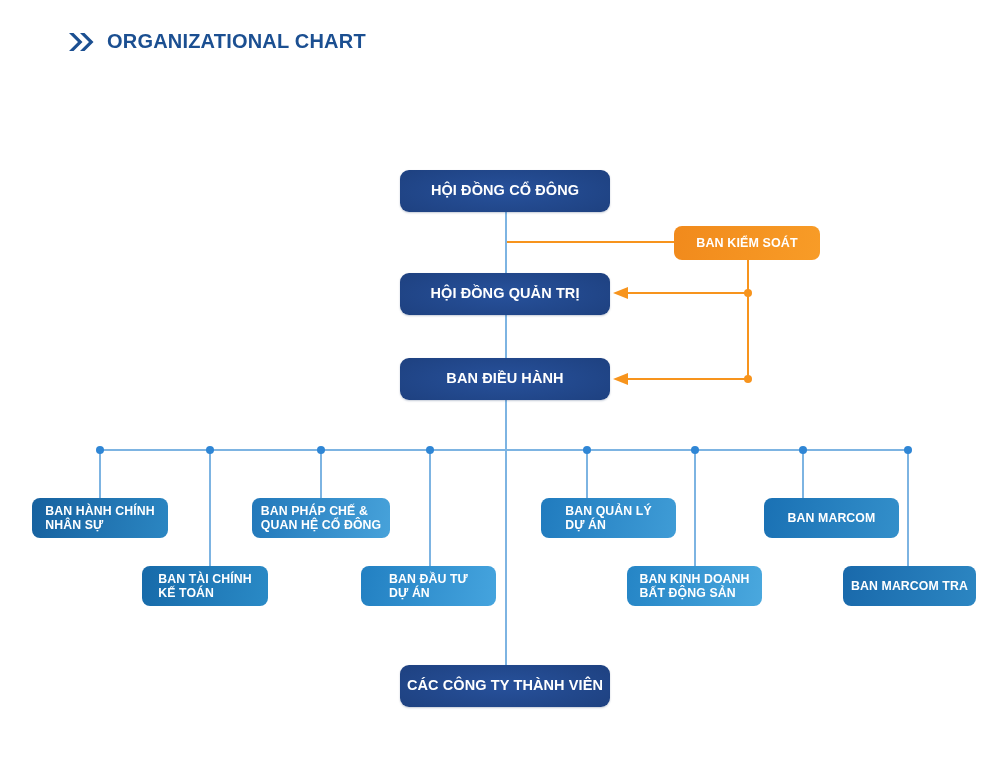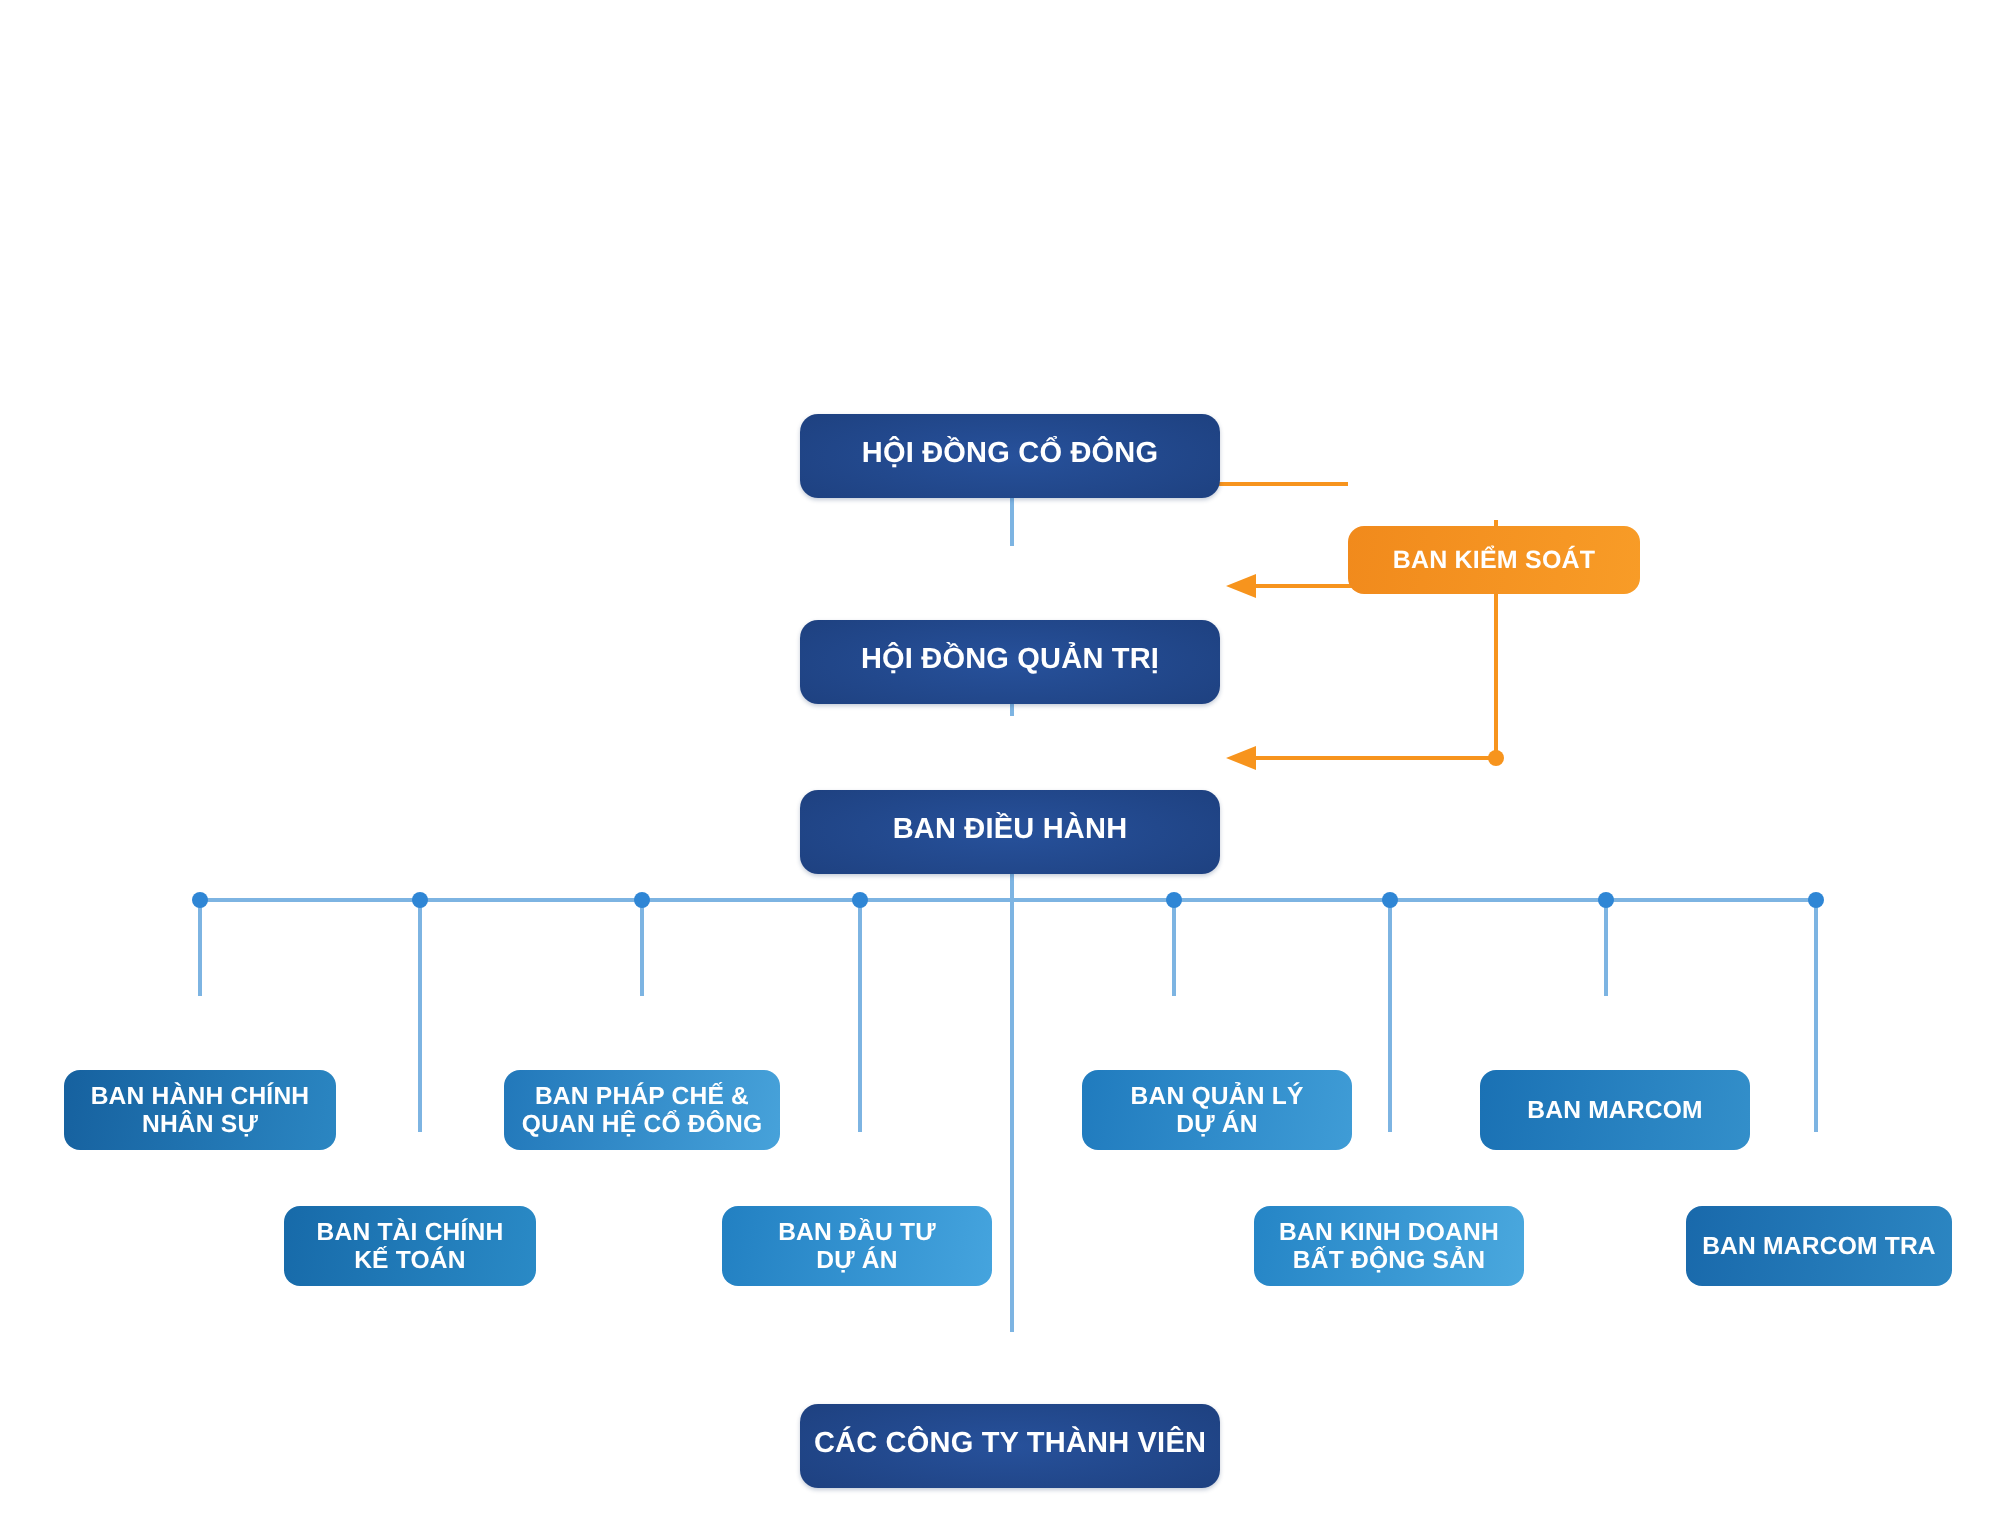--- a/index.html
+++ b/index.html
@@ -12,22 +12,22 @@
   #header .chev{display:block;width:26px;height:18px;}
   #header h1{
     margin:0;font-size:20px;font-weight:bold;color:#1b4f91;
     letter-spacing:0.2px;white-space:nowrap;
   }
   
   #wires{position:absolute;left:0;top:0;width:1000px;height:759px;}
   
   .node{
     position:absolute;display:flex;align-items:center;justify-content:center;
-    color:#ffffff;font-weight:bold;text-align:center;
-    border-radius:9px;box-sizing:border-box;margin-top:37px;
+    color:#ffffff;font-weight:bold;text-align:left;
+    border-radius:9px;box-sizing:border-box;
   }
   .node .label{white-space:pre-line;line-height:1.18;letter-spacing:0.1px;}
   
   .navy{
     width:210px;height:42px;font-size:14.5px;
     background:radial-gradient(ellipse 130% 160% at 50% 50%, #27519b 0%, #1d3f7d 55%, #142e60 100%);
     box-shadow:0 1px 2px rgba(20,46,96,0.25);
   }
   #node-shareholders{left:400px;top:170px;}
   #node-board{left:400px;top:273px;}
@@ -40,28 +40,35 @@
     font-size:12.5px;letter-spacing:0.2px;
   }
   
   .dept{height:40px;border-radius:8px;font-size:12.3px;padding:2px 4px;}
   .d0{left:32px; top:498px;width:136px;}
   .d1{left:142px;top:566px;width:126px;}
   .d2{left:252px;top:498px;width:138px;}
   .d3{left:361px;top:566px;width:135px;}
   .d4{left:541px;top:498px;width:135px;}
   .d5{left:627px;top:566px;width:135px;}
-  .d6{left:740px;top:498px;width:135px;}
+  .d6{left:764px;top:498px;width:135px;}
   .d7{left:843px;top:566px;width:133px;}
 </style>
 </head>
 <body>
 
 <div id="stage">
 
+  <div id="header">
+    <svg class="chev" viewBox="0 0 26 18">
+      <path d="M1 0 L10 9 L1 18 L5.5 18 L14.5 9 L5.5 0 Z" fill="#1b4f91"></path>
+      <path d="M12 0 L21 9 L12 18 L16.5 18 L25.5 9 L16.5 0 Z" fill="#1b4f91"></path>
+    </svg>
+    <h1>ORGANIZATIONAL CHART</h1>
+  </div>
 
   <svg id="wires" viewBox="0 0 1000 759">
 
     <g stroke="#7db4e2" stroke-width="2" fill="none">
       <line x1="506" y1="211" x2="506" y2="273"></line>
       <line x1="506" y1="314" x2="506" y2="358"></line>
       <line x1="506" y1="400" x2="506" y2="666"></line>
       <line x1="100" y1="450" x2="908" y2="450"></line>
       <line x1="100" y1="450" x2="100" y2="498"></line>
       <line x1="210" y1="450" x2="210" y2="566"></line>

